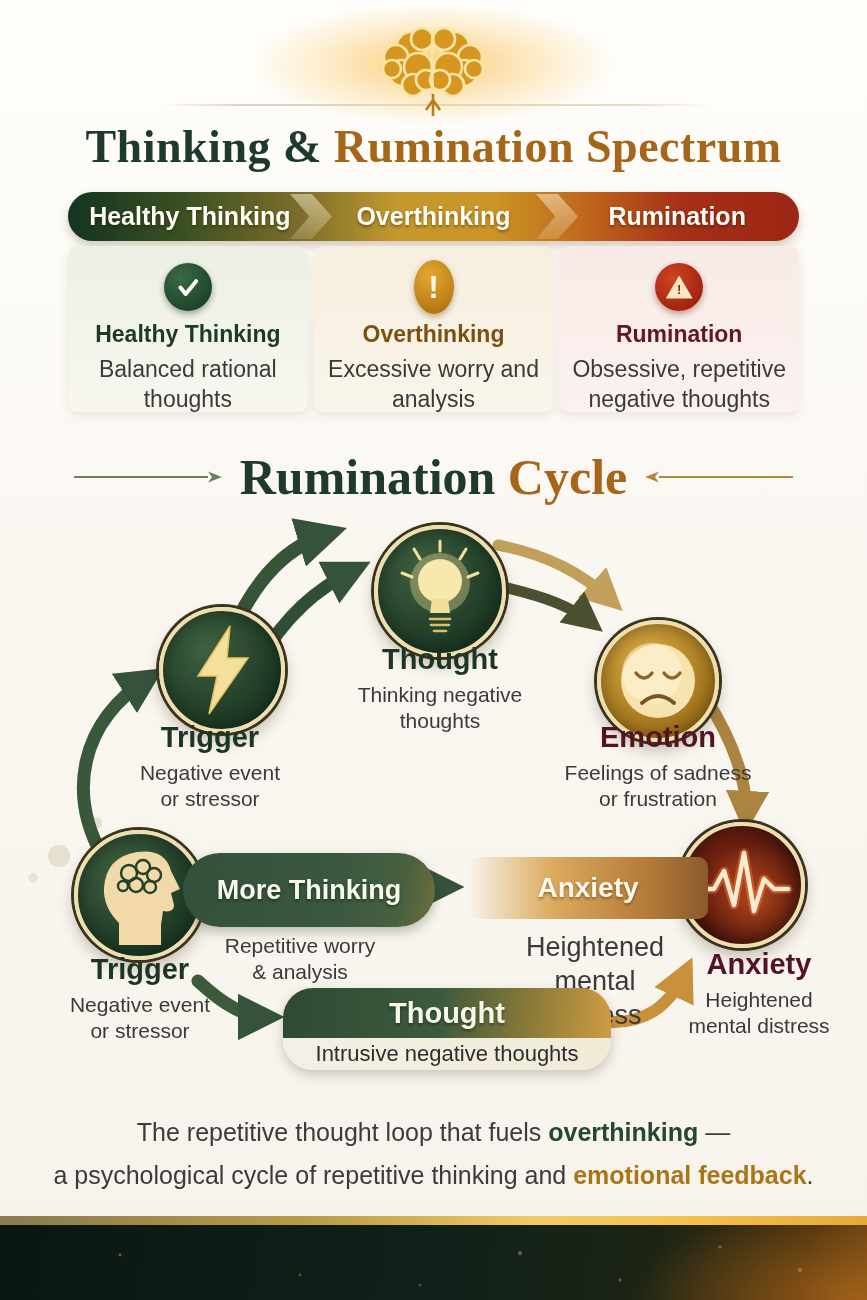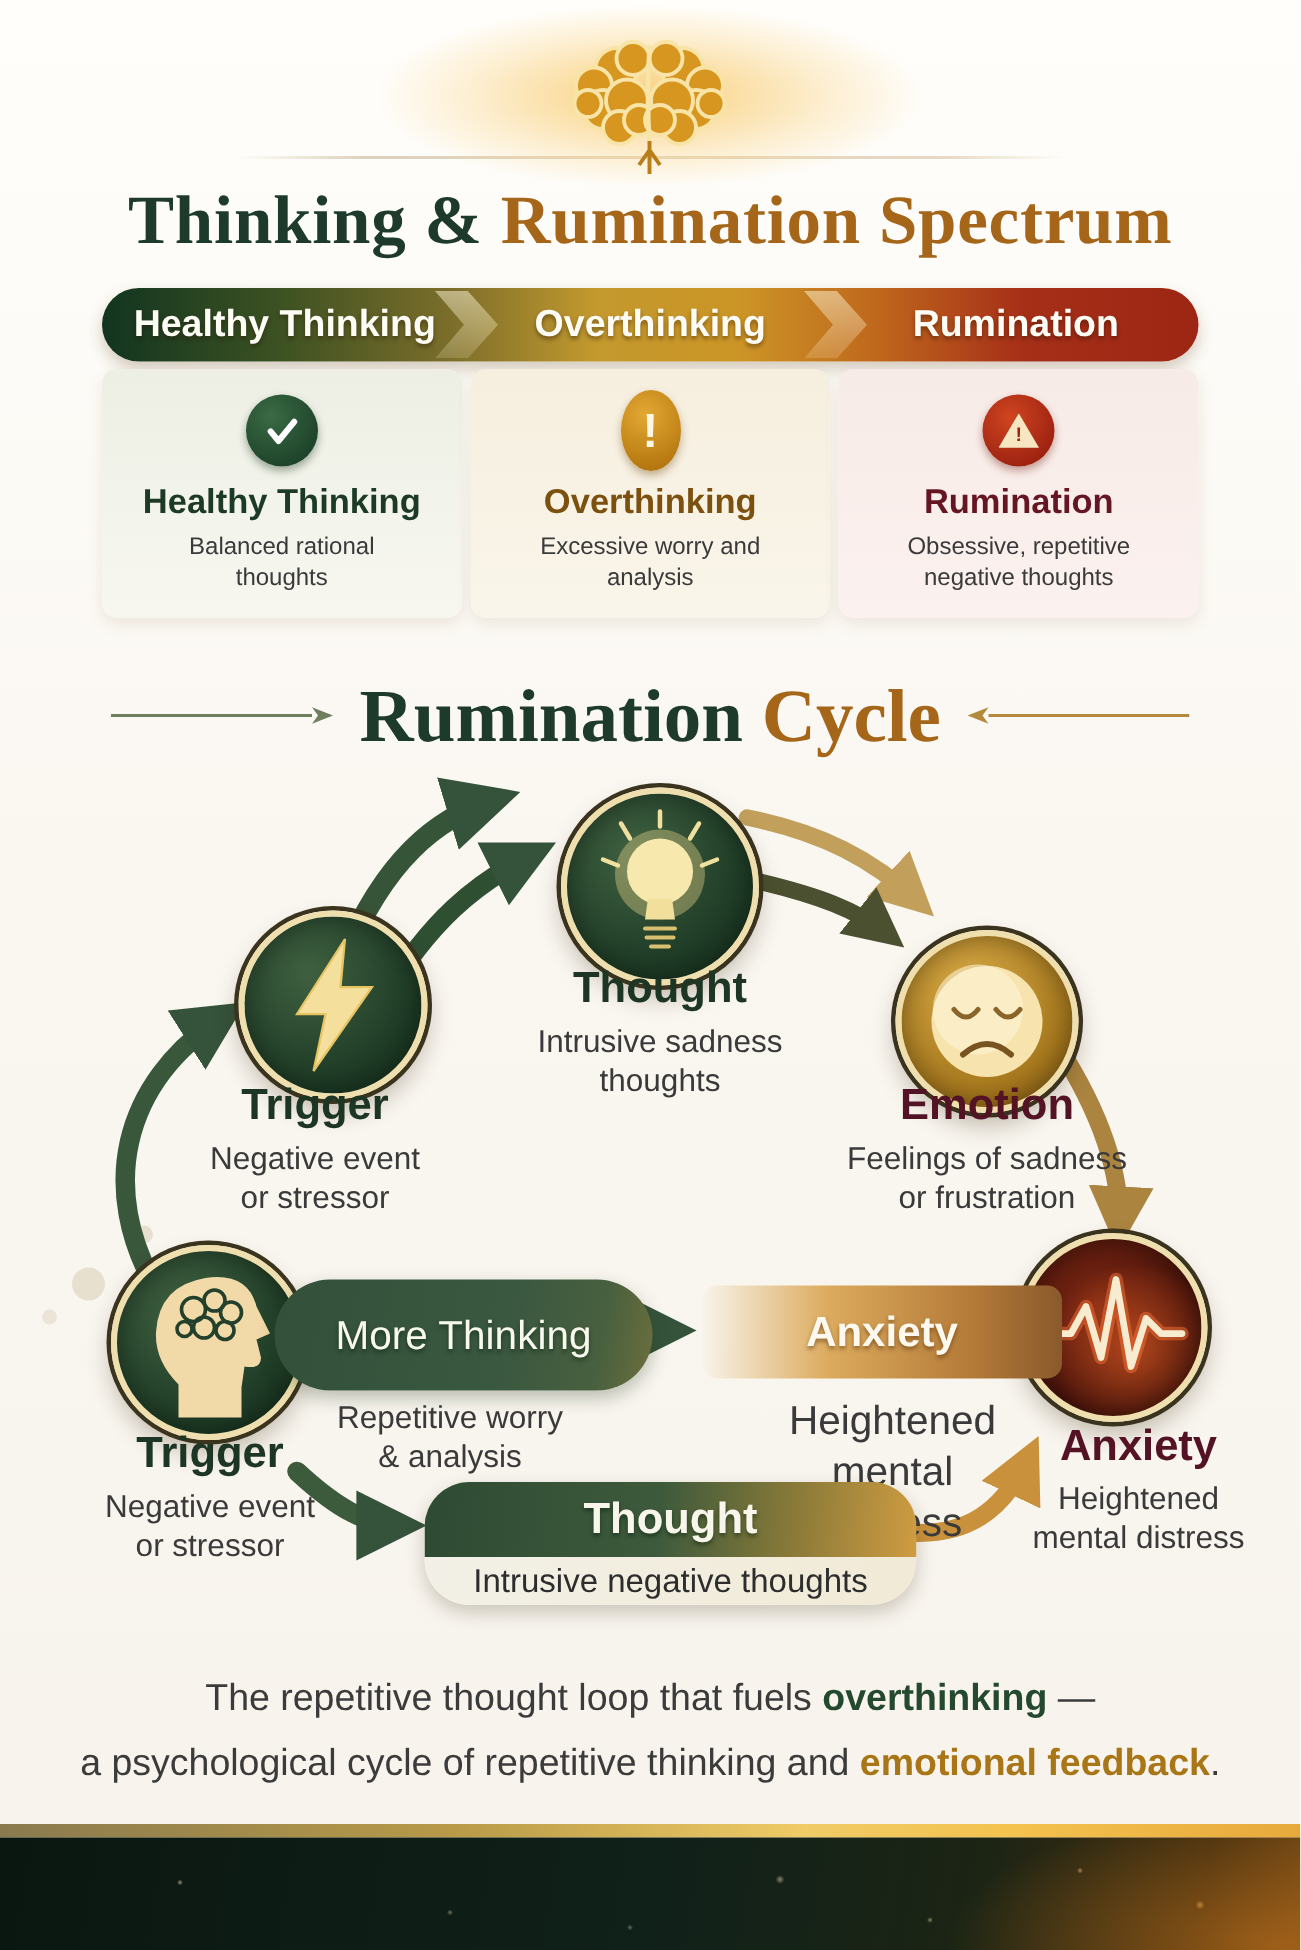--- a/index.html
+++ b/index.html
@@ -52,21 +52,21 @@
                background:radial-gradient(circle at 38% 32%, #cf4520, #9c2110 78%);
                display:flex; align-items:center; justify-content:center;
                box-shadow:0 3px 6px rgba(110,25,10,.4); }
   .warn-tri { width:27px; height:23px; clip-path:polygon(50% 0, 100% 100%, 0 100%);
               background:#f6e7c2; display:flex; align-items:flex-end; justify-content:center;
               color:#a02410; font-size:13px; font-weight:bold; line-height:1.25; }
   .card-title { font-size:23px; font-weight:bold; margin-top:6px; }
   .card-1 .card-title { color:#1d3a26; }
   .card-2 .card-title { color:#7c5110; }
   .card-3 .card-title { color:#661622; }
-  .card-desc { margin-top:7px; font-size:16px; color:#3a3a3a; line-height:1.3; white-space:pre-line; }
+  .card-desc { margin-top:7px; font-size:23px; color:#3a3a3a; line-height:1.3; white-space:pre-line; }
 
   
   .cycle-head { position:absolute; top:446px; left:0; width:867px; height:62px;
                 display:flex; align-items:center; justify-content:center; gap:16px; }
   .cycle-title { font-family:"Liberation Serif", serif; font-weight:bold; font-size:50px; }
   .cycle-title .t-green { color:#1d3a2b; }
   .cycle-title .t-gold { color:#a5661a;margin-top:33px; }
 
   
   .cycle { position:absolute; top:505px; left:0; width:867px; height:605px; }
@@ -93,21 +93,21 @@
 
   .l-thought { top:138px; left:320px; width:240px; }
   .l-trigger-top { top:216px; left:110px; width:200px; }
   .l-emotion { top:216px; left:543px; width:230px; }
   .l-trigger-left { top:448px; left:45px; width:190px; }
   .l-anxiety-right { top:443px; left:660px; width:198px; }
 
   .pill-more { position:absolute; top:348px; left:183px; width:252px; height:74px; border-radius:37px;
                background:linear-gradient(100deg,#33503a,#3a5740 60%,#48603f 85%,#6d6f3c 100%);
                display:flex; align-items:center; justify-content:center;
-               color:#f8f8ee; font-weight:normal; font-size:27px; text-shadow:0 2px 3px rgba(0,30,10,.5);
+               color:#f8f8ee; font-weight:bold; font-size:27px; text-shadow:0 2px 3px rgba(0,30,10,.5);
                box-shadow:0 5px 12px rgba(40,60,30,.3); }
   .pill-anx { position:absolute; top:352px; left:468px; width:240px; height:62px; border-radius:10px;
               background:linear-gradient(90deg,rgba(246,238,220,.15),#dcab5e 35%,#b47a38 75%,#8a5a2c 100%);
               display:flex; align-items:center; justify-content:center;
               color:#fdf9ee; font-weight:bold; font-size:28px; text-shadow:0 2px 3px rgba(80,40,0,.5); }
   .d-more { position:absolute; top:428px; left:190px; width:220px; text-align:center;
             font-size:21px; color:#3a3a3a; line-height:1.25; white-space:pre-line; }
   .d-anx  { position:absolute; top:426px; left:485px; width:220px; text-align:center;
             font-size:27px; color:#3a3a3a; line-height:1.25; white-space:pre-line; }
 
@@ -316,21 +316,21 @@
     </div>
     <div class="node node-red n-anxiety">
       <svg width="104" height="104" viewBox="0 0 104 104">
         <polyline points="6,56 24,56 34,38 44,72 54,20 64,78 74,46 84,56 98,56" fill="none" stroke="rgba(255,120,60,.45)" stroke-width="9" stroke-linejoin="round" stroke-linecap="round"></polyline>
         <polyline points="6,56 24,56 34,38 44,72 54,20 64,78 74,46 84,56 98,56" fill="none" stroke="#f8ecd0" stroke-width="4.5" stroke-linejoin="round" stroke-linecap="round"></polyline>
       </svg>
     </div>
 
     <div class="label l-thought">
       <h3>Thought</h3>
-      <p>Intrusive sadness
+      <p>Thinking negative
 thoughts</p>
     </div>
     <div class="label l-trigger-top">
       <h3>Trigger</h3>
       <p>Negative event
 or stressor</p>
     </div>
     <div class="label l-emotion">
       <h3 class="maroon">Emotion</h3>
       <p>Feelings of sadness

